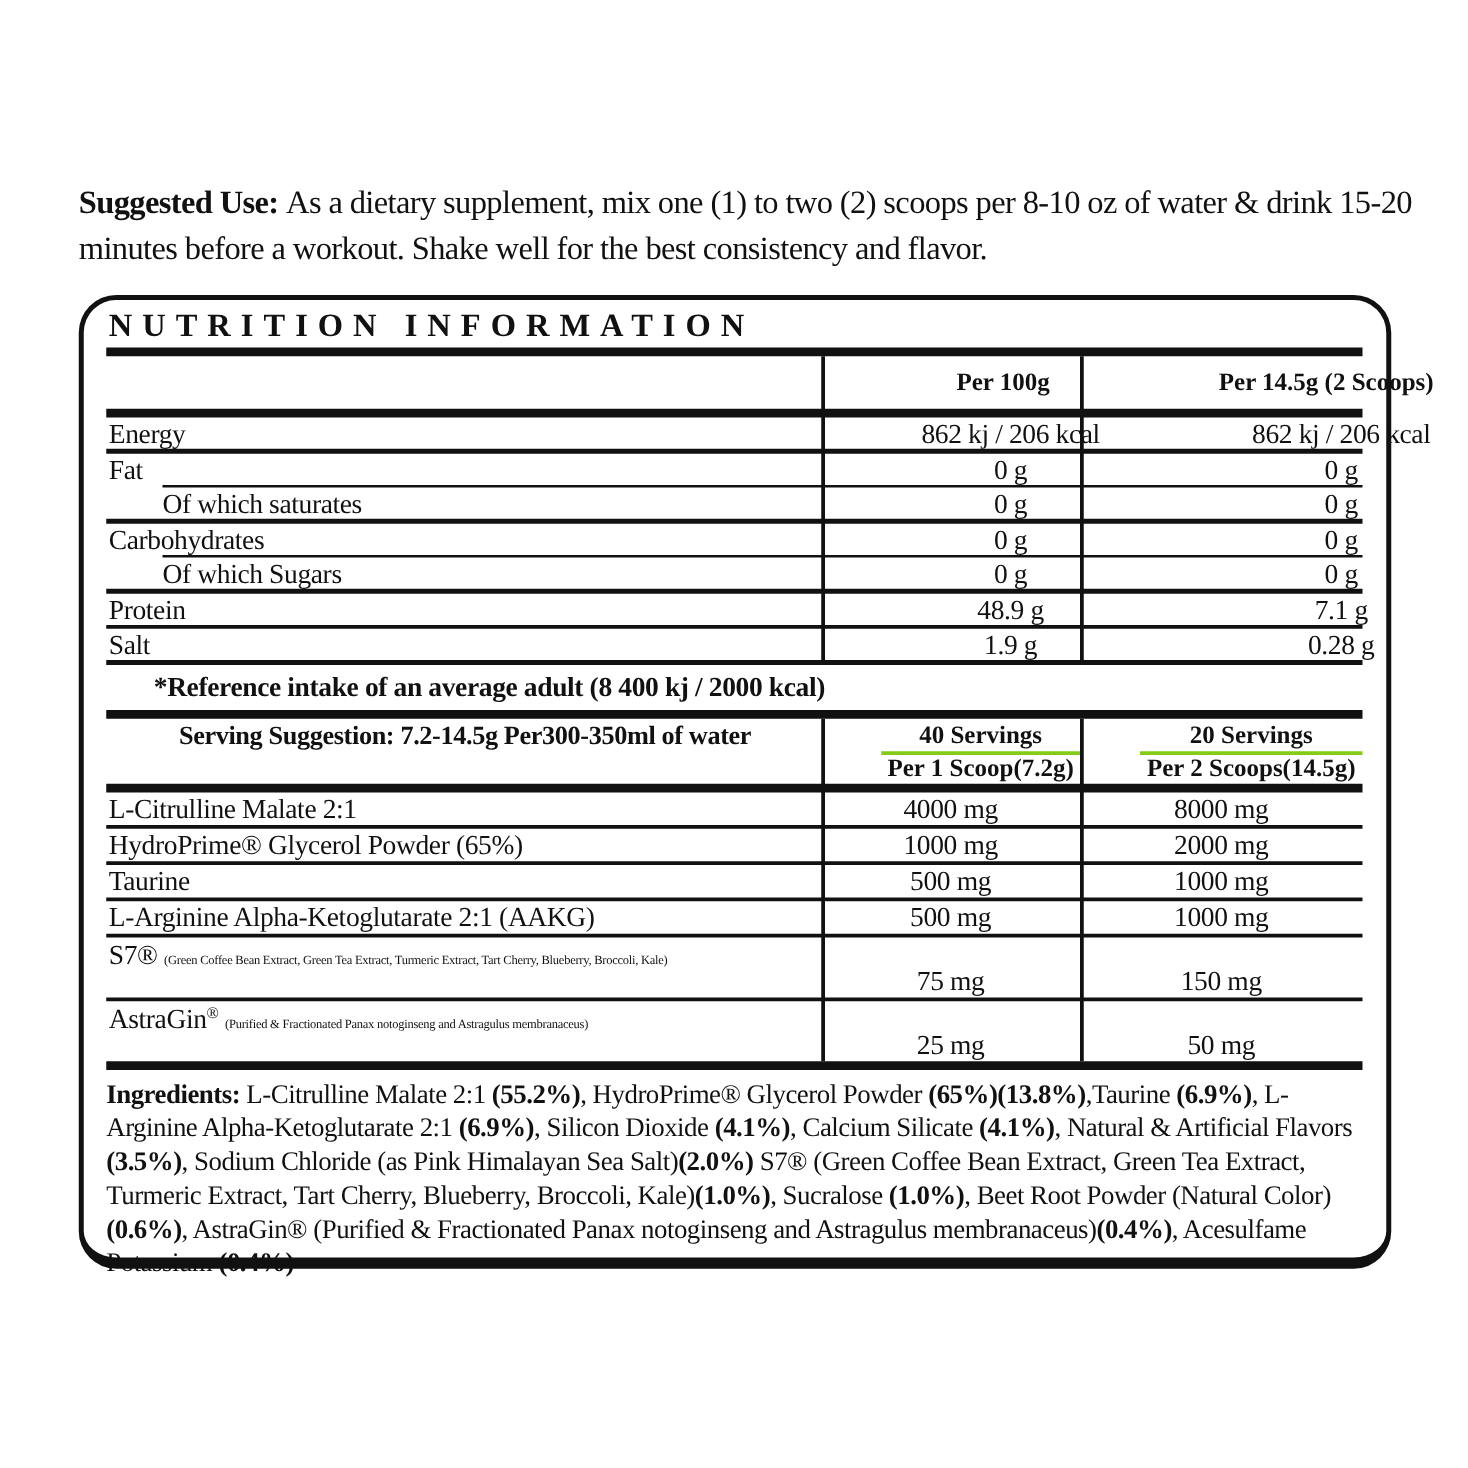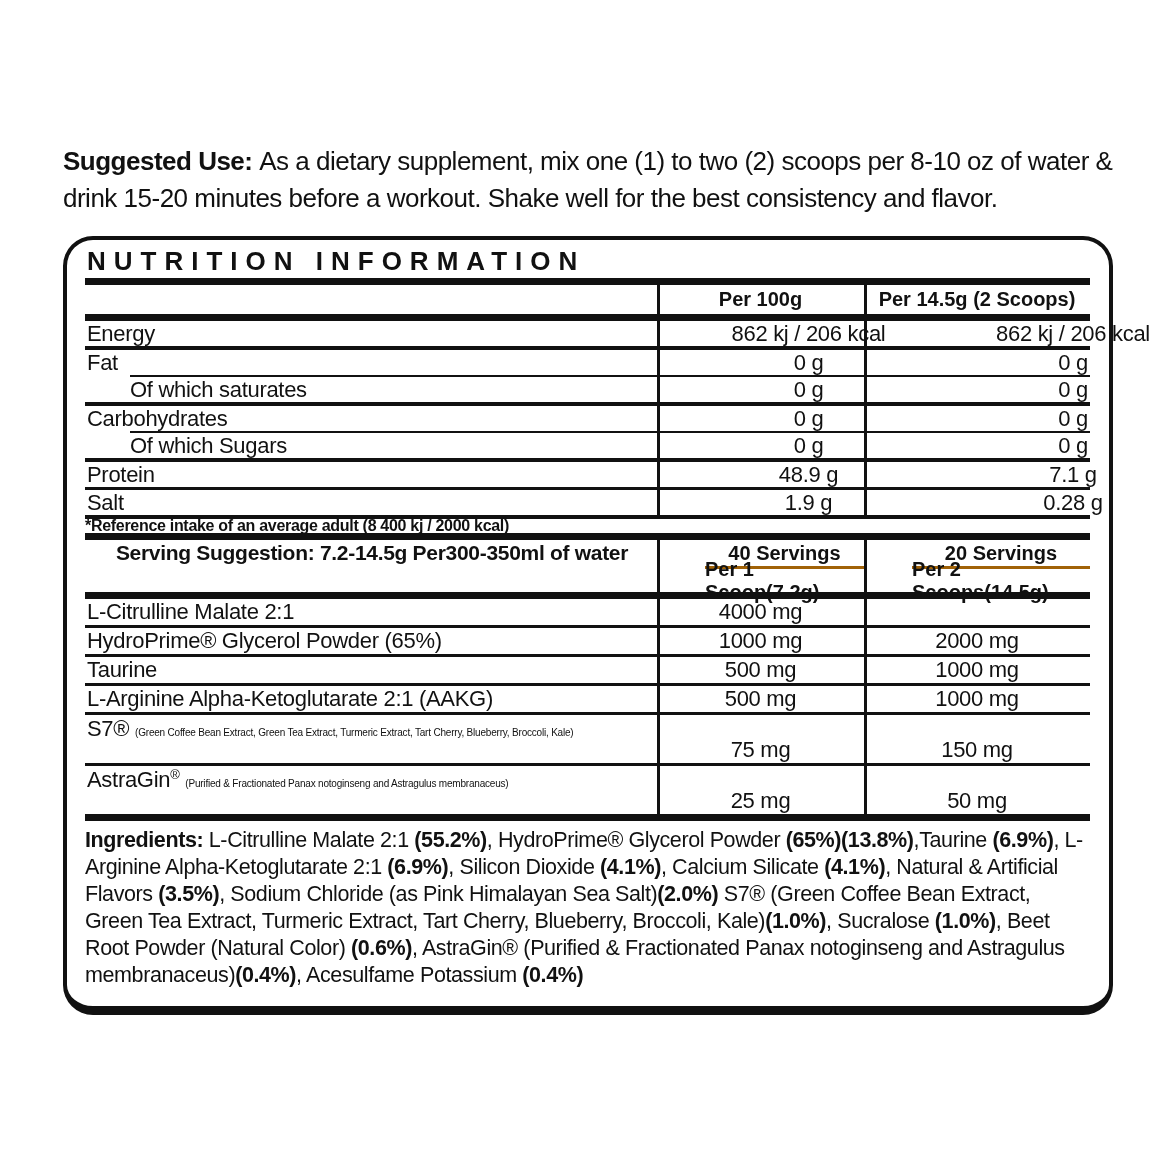--- a/index.html
+++ b/index.html
@@ -1,44 +1,44 @@
 <!DOCTYPE html>
 <html><head>
 <meta charset="utf-8">
 <style>
   html,body{margin:0;padding:0;background:#ffffff;}
   .page{position:relative;width:1174px;height:1174px;background:#fff;color:#111;
-        font-family:Liberation Sans, sans-serif;overflow:hidden;}
+        font-family:Liberation Serif, serif;overflow:hidden;}
   .suggested{position:absolute;left:63px;top:143px;width:1105px;margin:0;
              font-size:26px;line-height:37px;letter-spacing:-0.5px;}
   .panel{position:absolute;left:63px;top:236px;width:1050px;height:779px;box-sizing:border-box;
          border:4px solid #111;border-bottom-width:9px;border-radius:30px;
          padding:6px 19px 4px 18px;}
   .panel-title{font-size:26px;font-weight:bold;letter-spacing:8px;height:32px;line-height:30px;padding-left:2px;}
   .bar{height:7px;background:#111;}
   .upper-table,.lower-table{position:relative;}
   .vline{position:absolute;top:0;bottom:0;width:3px;background:#111;}
   .v1{left:572px;}
   .v2{left:779px;}
   .grid3{display:grid;grid-template-columns:572px 207px 226px;}
-  .hdr-row{height:29px;align-items:center;}
+  .hdr-row{height:42px;align-items:center;gap:42px;}
   .hdr-row .cell{font-size:20px;font-weight:bold;}
   .cell.val{text-align:center;}
   .n-row{height:25px;align-items:center;font-size:22px;letter-spacing:-0.3px;gap:48px;}
   .n-row .label,.i-row .label{padding-left:2px;}
   .label.indent{padding-left:45px !important;}
   .sep{height:4px;background:#111;}
   .sep.s3{height:3px;}
   .sep.thin{height:2px;margin-left:45px;}
-  .ref-row{height:14px;display:flex;align-items:center;font-weight:bold;font-size:16px;letter-spacing:-0.3px;}
+  .ref-row{height:36px;display:flex;align-items:center;font-weight:bold;font-size:22px;letter-spacing:-0.3px;margin-left:38px;}
   .serv-grid{grid-template-rows:26px 26px;}
   .serv-label{grid-row:1/3;font-weight:bold;font-size:21px;line-height:26px;padding-left:2px;
               display:flex;flex-direction:row;justify-content:center;letter-spacing:-0.3px;}
   .sv{font-weight:bold;font-size:20px;text-align:left;display:flex;align-items:center;justify-content:center;margin-left:48px;}
-  .sv.line-top{border-top:3px solid #a16207;}
+  .sv.line-top{border-top:3px solid #84cc16;}
   .i-row{min-height:26px;align-items:center;font-size:22px;letter-spacing:-0.3px;}
   .i-row.tall{align-items:flex-start;min-height:46px;padding-top:1px;}
   .i-row.tall .val{padding-top:21px;}
   .small{font-size:10px;letter-spacing:-0.2px;}
   sup{font-size:13px;}
   .ingredients{margin:6px 0 0;font-size:21.5px;line-height:27px;letter-spacing:-0.4px;}
 </style>
 </head>
 <body>
 
@@ -127,20 +127,21 @@
         <div class="sv">40 Servings</div>
         <div class="sv">20 Servings</div>
         <div class="sv line-top">Per 1 Scoop(7.2g)</div>
         <div class="sv line-top">Per 2 Scoops(14.5g)</div>
       </div>
       <div class="bar"></div>
 
       <div class="grid3 i-row">
         <div class="cell label">L-Citrulline Malate 2:1</div>
         <div class="cell val">4000 mg</div>
+        <div class="cell val">8000 mg</div>
       </div>
       <div class="sep s3"></div>
 
       <div class="grid3 i-row">
         <div class="cell label">HydroPrime® Glycerol Powder (65%)</div>
         <div class="cell val">1000 mg</div>
         <div class="cell val">2000 mg</div>
       </div>
       <div class="sep s3"></div>
 

